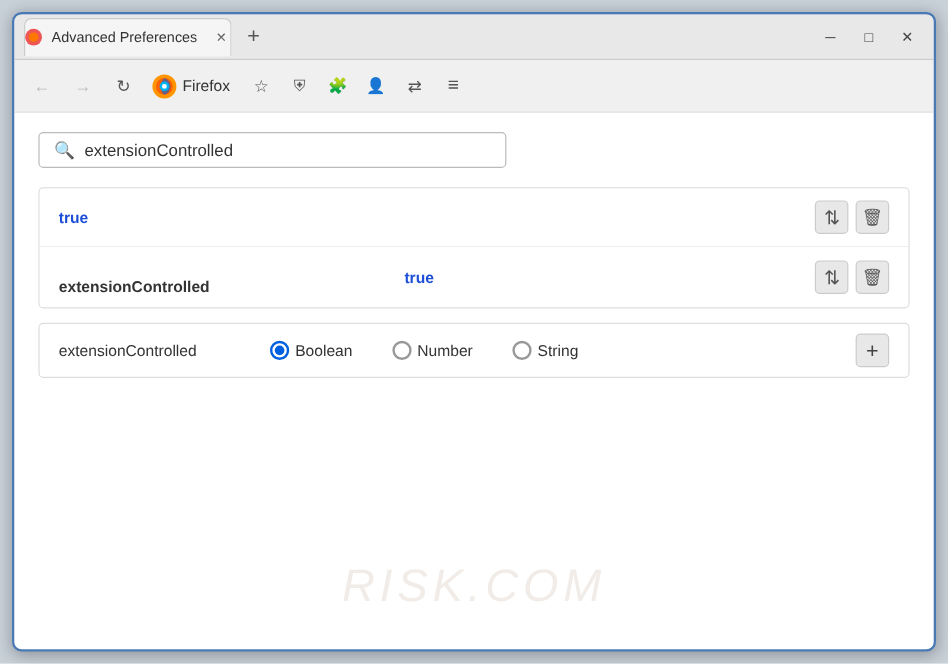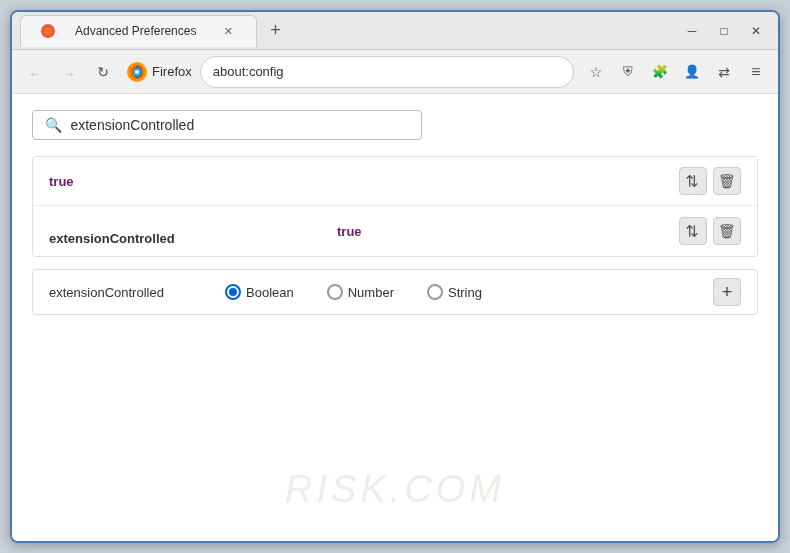--- a/index.html
+++ b/index.html
@@ -31,25 +31,25 @@
       align-items: center;
       padding: 0 8px;
       border-bottom: 1px solid #ccc;
       gap: 4px;
     }
     .tab {
       background: #f5f5f5;
       border: 1px solid #ccc;
       border-bottom: none;
       border-radius: 6px 6px 0 0;
-      padding: 6px 20px;
+      padding: 6px 0;
       font-size: 12px;
       display: flex;
       align-items: center;
-      gap: 20px;
+      gap: 8px;
       height: 32px;
       min-width: 160px;
     }
     .tab-favicon {
       width: 14px;
       height: 14px;
       background: #e55;
       border-radius: 50%;
       display: inline-block;
       position: relative;
@@ -243,21 +243,21 @@
     .result-row:last-child { border-bottom: none; }
     .pref-name {
       font-size: 13px;
       font-weight: 700;
       color: #333;
       min-width: 280px;
     }
     .pref-value {
       font-size: 13px;
       font-weight: 700;
-      color: #701a75;
+      color: #1d4ed8;
       flex: 1;
     }
     .row-actions {
       display: flex;
       gap: 6px;
       align-items: center;
     }
     .action-btn {
       width: 28px;
       height: 28px;
@@ -365,23 +365,20 @@
       <svg width="22" height="22" viewBox="0 0 22 22">
         <circle cx="11" cy="11" r="10" fill="#ff9500"></circle>
         <circle cx="11" cy="11" r="7" fill="#ff6000"></circle>
         <path d="M 11 4 Q 16 6 16 11 Q 16 16 11 18 Q 8 16 8 11 Q 8 7 11 4Z" fill="#0060df" opacity="0.6"></path>
         <circle cx="11" cy="11" r="4" fill="#00b3f4"></circle>
         <circle cx="11" cy="11" r="2" fill="white"></circle>
       </svg>
       <span style="font-size:13px;color:#333;font-weight:500;">Firefox</span>
     </div>
 
-    <div class="url-bar-container">
-      <span style="font-size:13px;color:#333;">about:config</span>
-    </div>
 
     <div class="nav-icons">
       <div class="nav-icon">☆</div>
       <div class="nav-icon" style="font-size:13px;">⛨</div>
       <div class="nav-icon" style="font-size:13px;">🧩</div>
       <div class="nav-icon" style="font-size:13px;">👤</div>
       <div class="nav-icon">⇄</div>
       <div class="nav-icon" style="font-size:16px;">≡</div>
     </div>
   </div>

